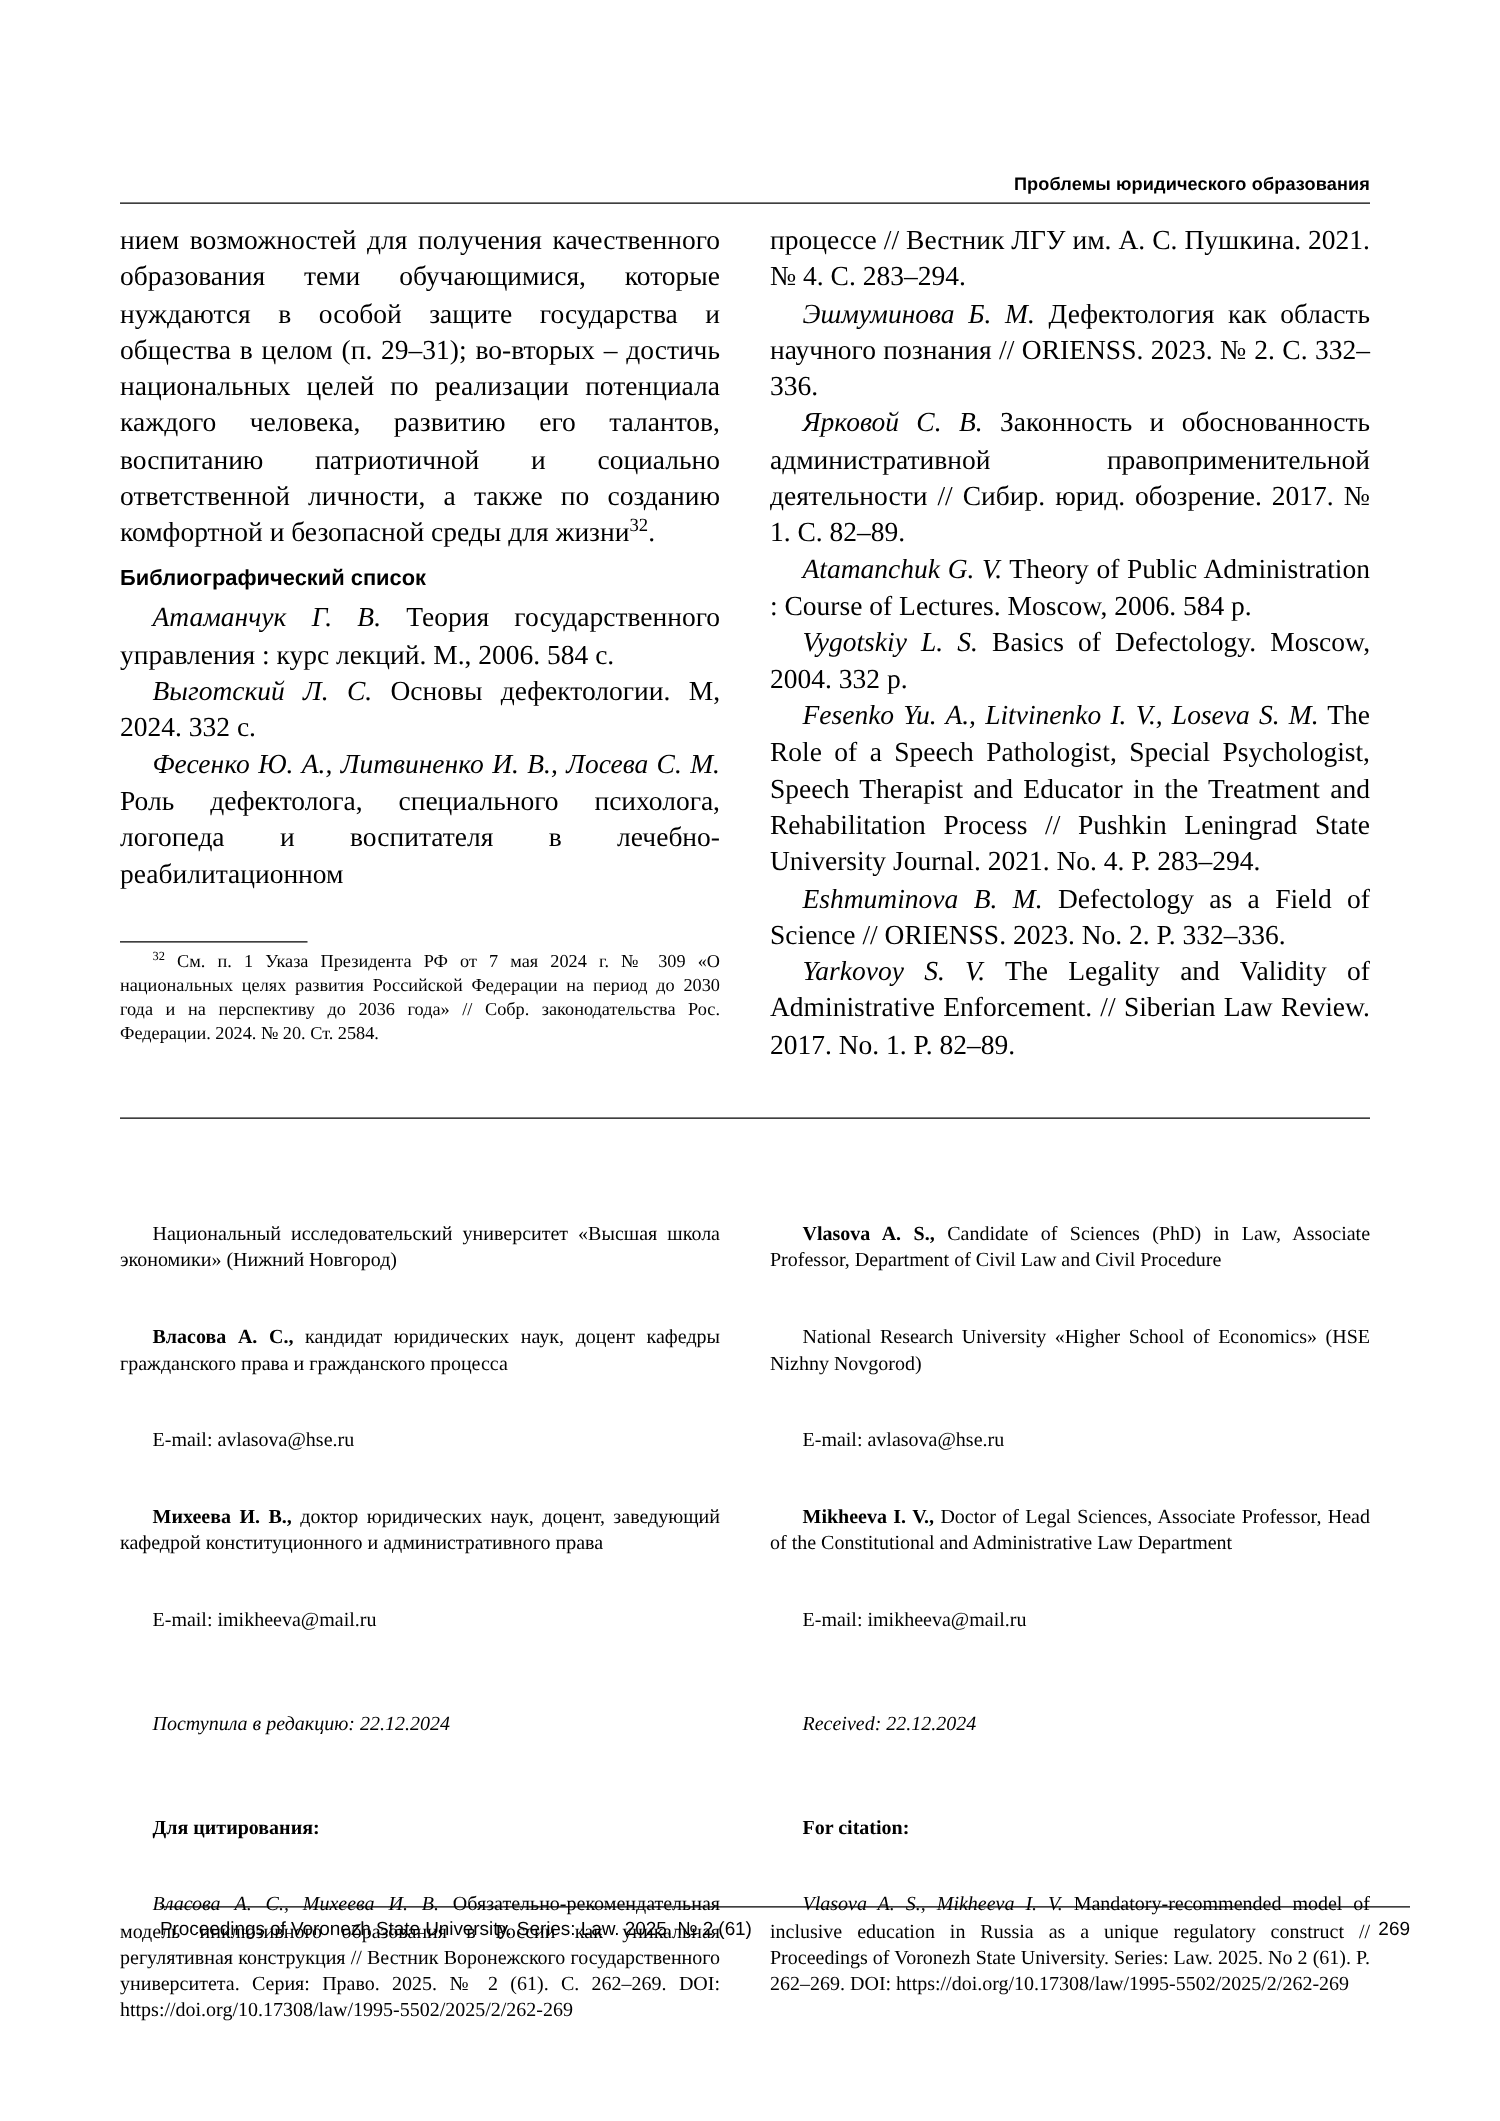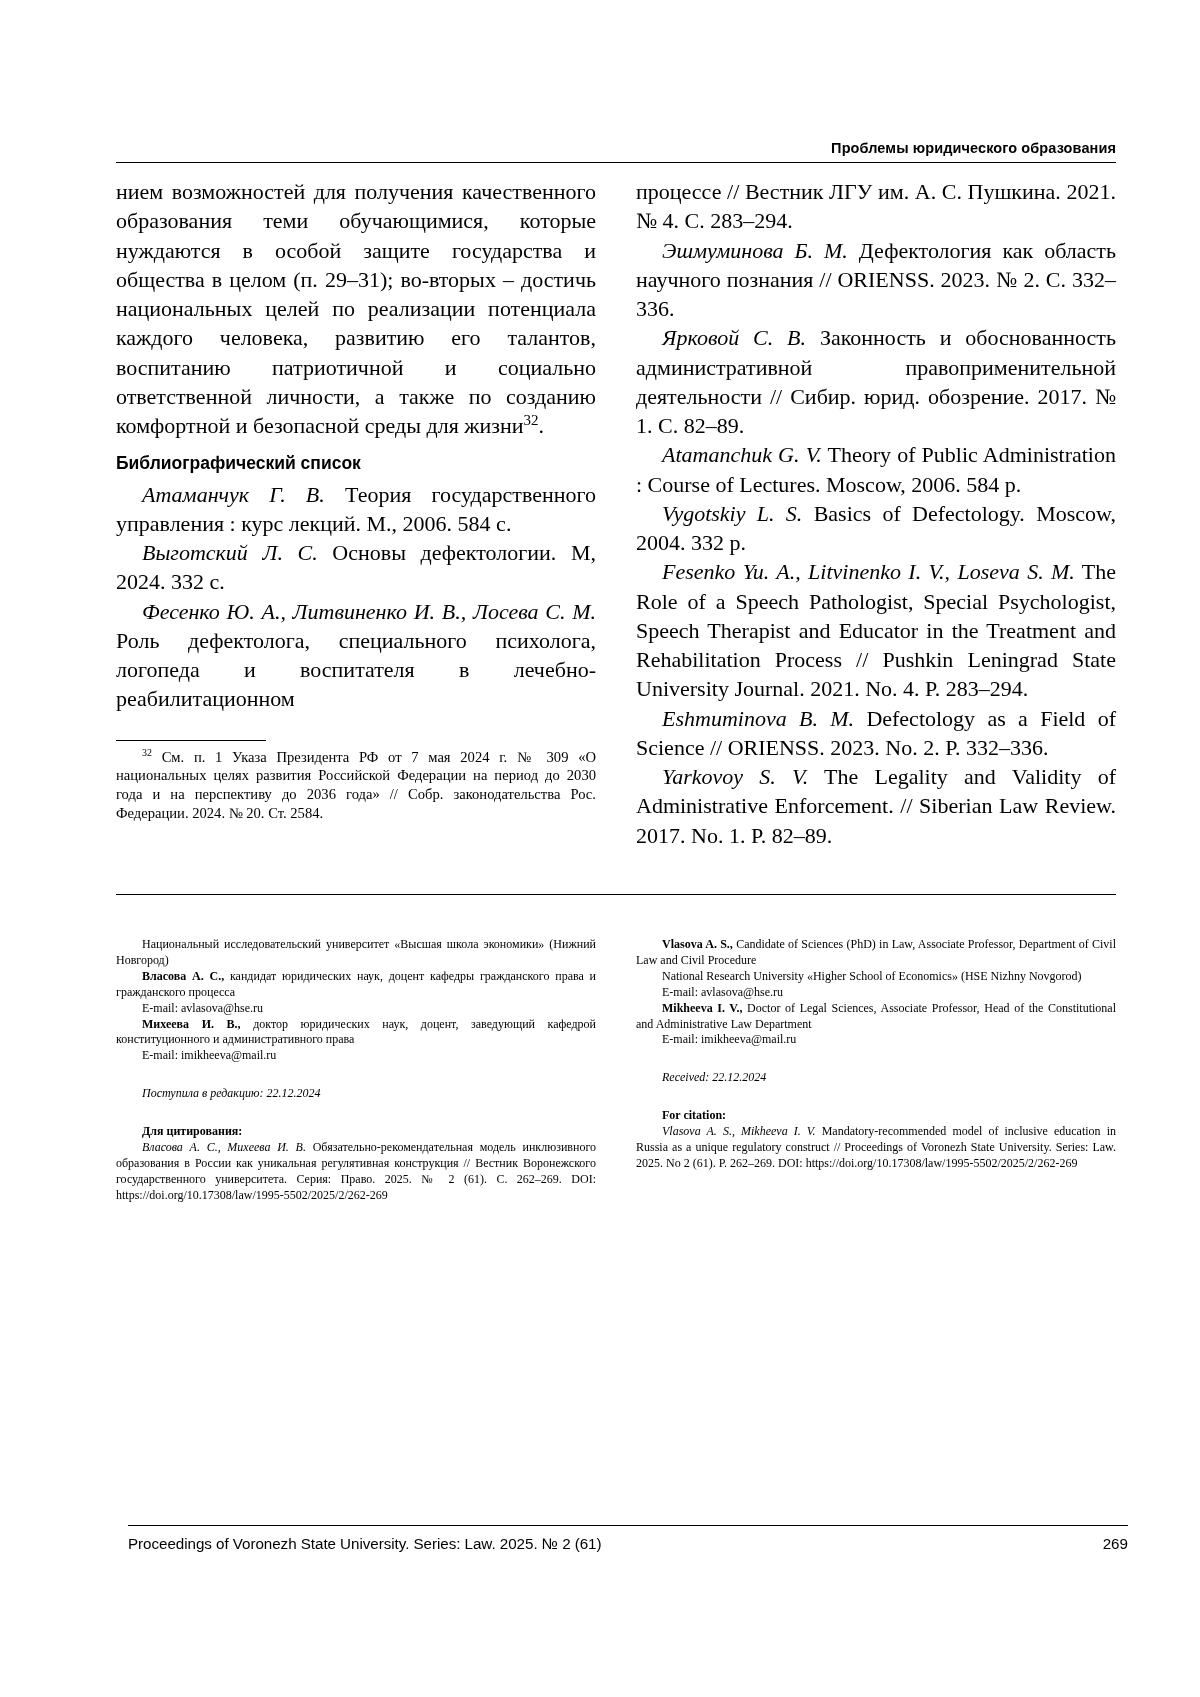--- a/index.html
+++ b/index.html
@@ -17,21 +17,21 @@
   .page {
     position: absolute;
     left: 0; top: 0;
     width: 1200px;
     height: 1697px;
     box-sizing: border-box;
     padding: 0;
   }
   .content {
     position: absolute;
-    left: 116px;
+    left: 96px;
     top: 140px;
     width: 1000px;
   }
   
   .runhead {
     text-align: right;
     font-family: "Liberation Sans", sans-serif;
     font-weight: bold;
     font-size: 14.5px;
     letter-spacing: 0.1px;
@@ -70,21 +70,21 @@
     text-align: center;
     font-weight: bold;
     font-size: 18px;
     margin: 12px 0 6px 0;
     font-family: "Liberation Serif", serif;
   }
   i, .it { font-style: italic; }
   .bold { font-weight: bold; }
   
   .fn-wrap {
-    margin-top: 26px;
+    margin-top: 40px;
   }
   .fn-rule {
     width: 150px;
     border-top: 1px solid #000;
     margin-bottom: 6px;
   }
   .fn {
     font-size: 14.6px;
     line-height: 1.3;
     text-align: justify;
@@ -95,21 +95,21 @@
   .sep-rule {
     border-top: 1.4px solid #000;
     width: 100%;
     margin-top: 44px;
   }
   .meta-cols {
     display: flex;
     gap: 40px;
     margin-top: 42px;
   }
-  .meta p { font-size: 12px; line-height: 1.33; }
+  .meta p { font-size: 16px; line-height: 1.33; margin-top: 40px; }
   .spacer-md { height: 22px; }
   
   .footer {
     position: absolute;
     left: 104px;
     top: 1525px;
     width: 1000px;
     margin-left: 24px;
   }
   .footer-rule {

